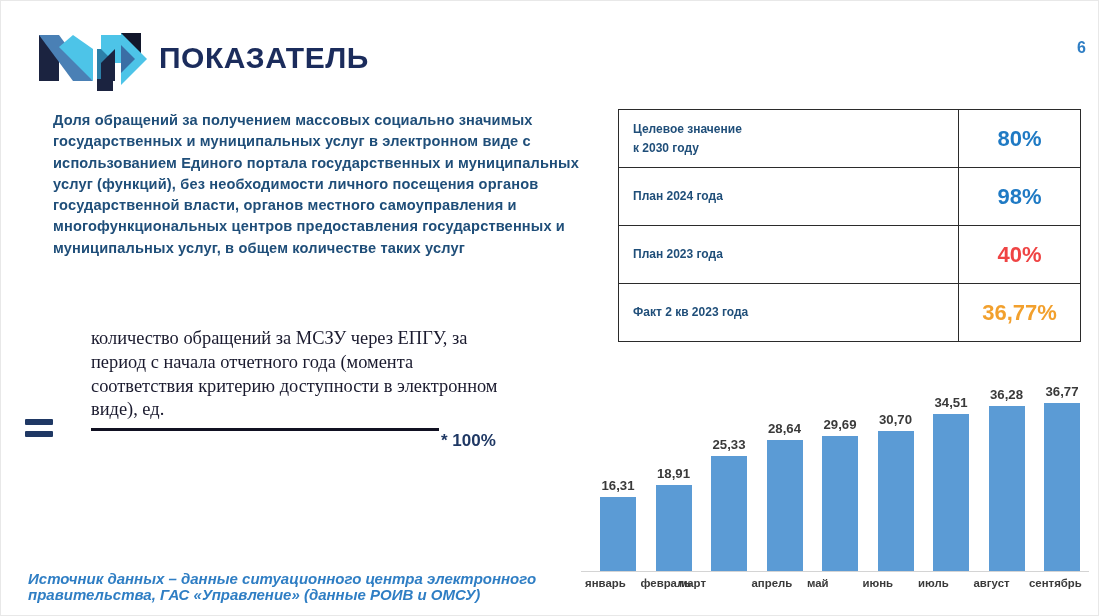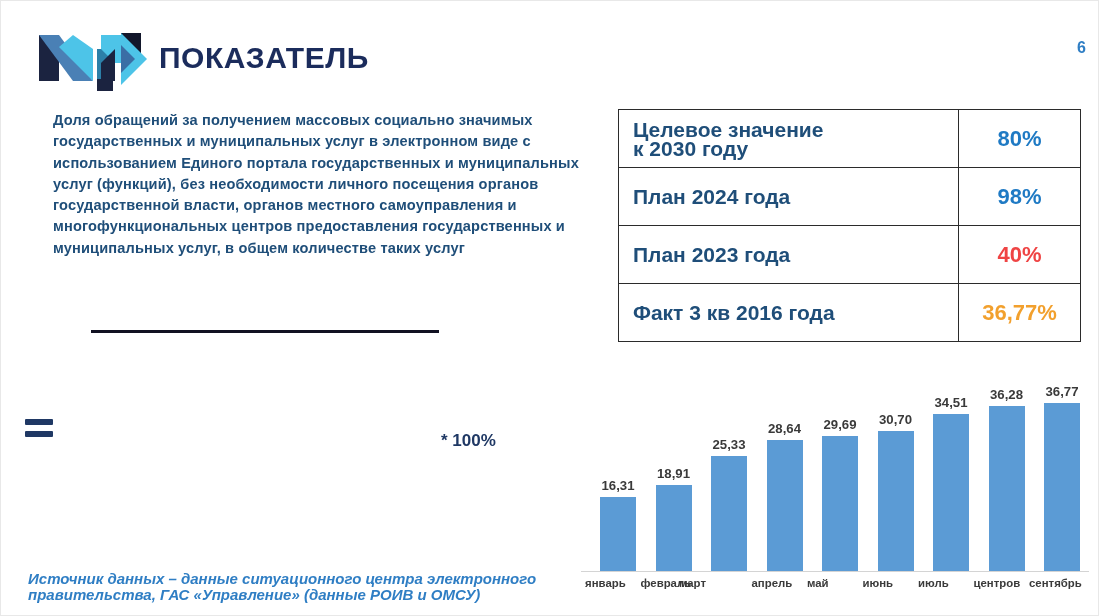--- a/index.html
+++ b/index.html
@@ -154,21 +154,21 @@
   }
   #metrics-table td {
     border: 1px solid #2b2b2b;
     padding: 0;
     vertical-align: middle;
   }
   #metrics-table td.label-cell {
     width: 325px;
     height: 57px;
     padding-left: 14px;
-    font-size: 21px;
+    font-size: 12px;
     font-weight: 700;
     color: #1f4e79;
     line-height: 19px;
   }
   #metrics-table td.value-cell {
     width: 121px;
     text-align: center;
     font-size: 22px;
     font-weight: 700;
     color: #1f7ac4;
@@ -279,20 +279,21 @@
   <div id="description">Доля обращений за получением массовых социально значимых государственных и муниципальных услуг в электронном виде с использованием Единого портала государственных и муниципальных услуг (функций), без необходимости личного посещения органов государственной власти, органов местного самоуправления и многофункциональных центров предоставления государственных и муниципальных услуг, в общем количестве таких услуг</div>
 
   <div id="formula">
 
     <div id="equals-sign">
       <span class="first"></span>
       <span class="second"></span>
     </div>
 
     <div id="fraction">
+      <div id="numerator" class="frac-text">количество обращений за МСЗУ через ЕПГУ, за период с начала отчетного года (момента соответствия критерию доступности в электронном виде), ед.</div>
       <div id="fraction-bar"></div>
     </div>
 
     <div id="times-hundred">* 100%</div>
   </div>
 
   <div id="source-note">Источник данных – данные ситуационного центра электронного правительства, ГАС «Управление» (данные РОИВ и ОМСУ)</div>
 
   <table id="metrics-table">
     <tbody id="metrics-table-body">
@@ -303,21 +304,21 @@
         </tr>
         <tr>
           <td class="label-cell">План 2024 года</td>
           <td class="value-cell" style="color: rgb(31, 122, 196);">98%</td>
         </tr>
         <tr>
           <td class="label-cell">План 2023 года</td>
           <td class="value-cell" style="color: #ef4444;">40%</td>
         </tr>
         <tr>
-          <td class="label-cell">Факт 3 кв 2016 года</td>
+          <td class="label-cell">Факт 2 кв 2023 года</td>
           <td class="value-cell highlight" style="color: rgb(242, 160, 45);">36,77%</td>
         </tr>
       </tbody>
   </table>
 
   <div id="chart">
     <div id="plot-area">
 
     <div class="bar-slot" style="left: 12px;">
           <div class="bar-rect" title="январь: 16,31" style="height: 75px; background: rgb(91, 155, 213);"></div>
@@ -359,18 +360,18 @@
     <div id="baseline"></div>
     <div id="x-axis">
 
     <div class="x-label" style="left: 6px;">январь</div>
         <div class="x-label" style="left: 61.5px;">февраль</div>
         <div class="x-label" style="left: 100px;">март</div>
         <div class="x-label" style="left: 172.5px;">апрель</div>
         <div class="x-label" style="left: 228px;">май</div>
         <div class="x-label" style="left: 283.5px;">июнь</div>
         <div class="x-label" style="left: 339px;">июль</div>
-        <div class="x-label" style="left: 394.5px;">центров</div>
+        <div class="x-label" style="left: 394.5px;">август</div>
         <div class="x-label" style="left: 450px;">сентябрь</div>
       </div>
   </div>
 
 </div>
 
 </body></html>

